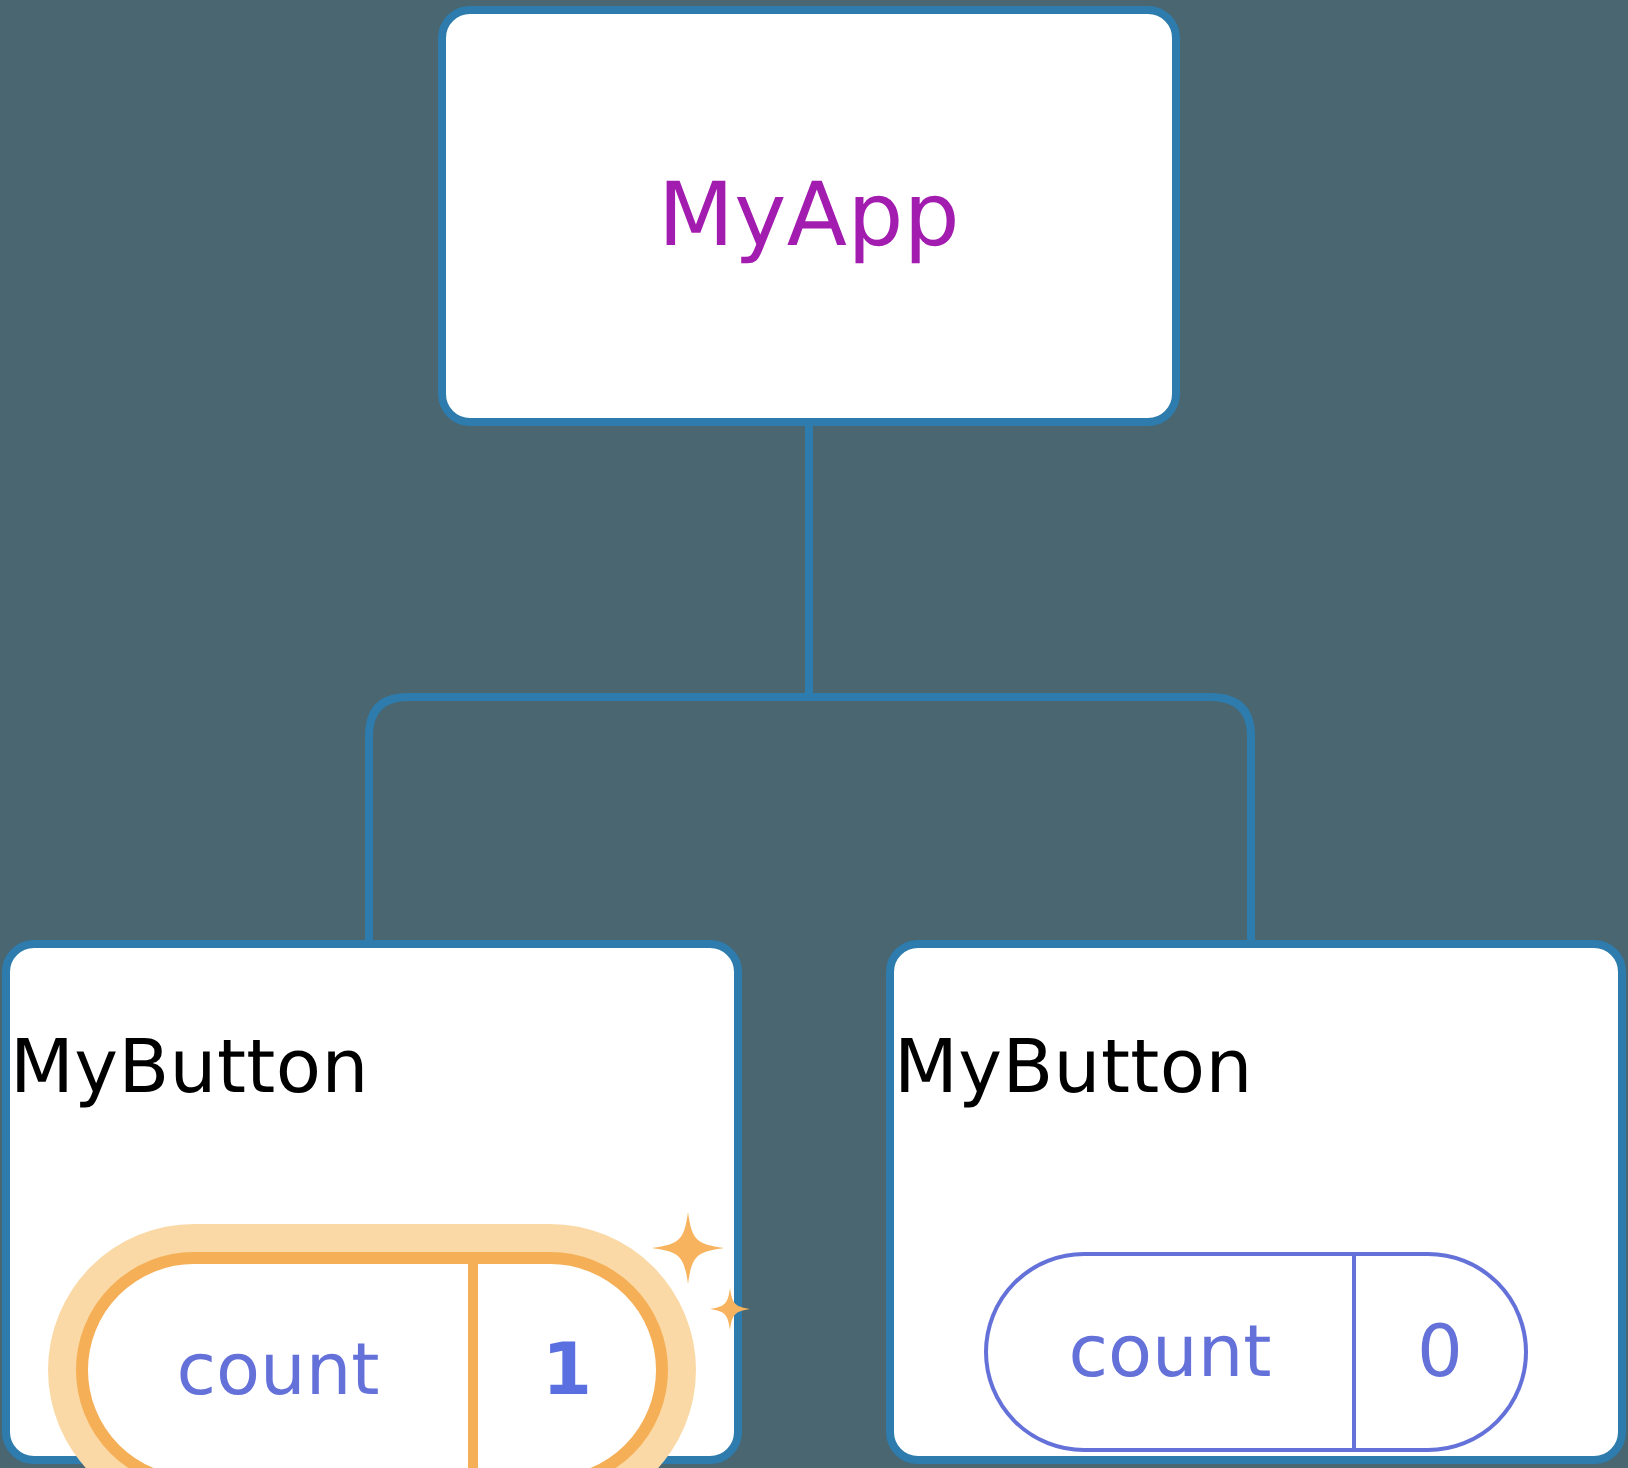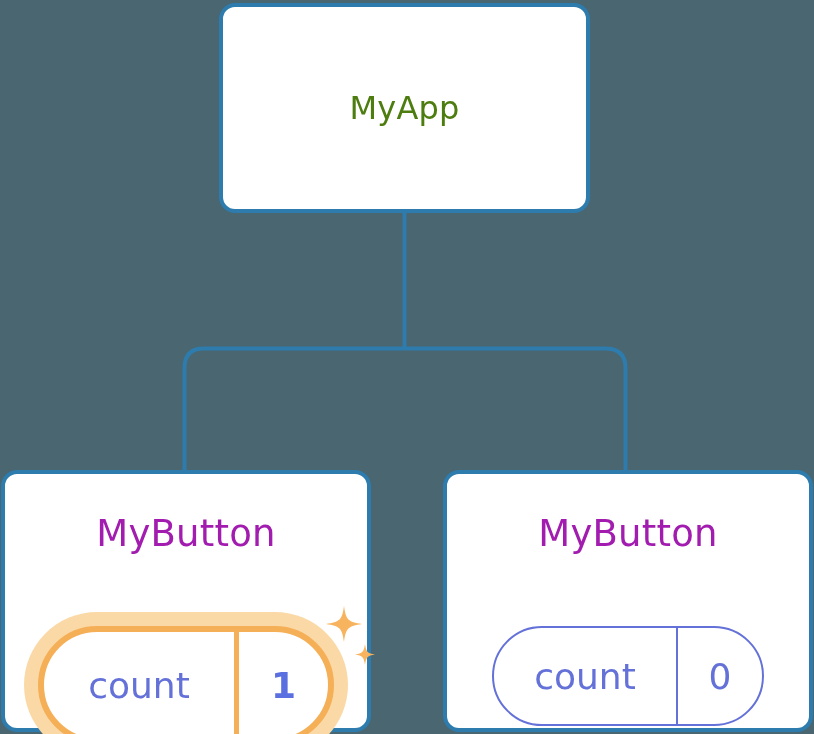--- a/index.html
+++ b/index.html
@@ -42,22 +42,22 @@
     width: 371px;
     height: 210px;
   }
   #node-root .node-title {
     position: absolute;
     left: 0;
     right: 0;
     top: 50%;
     transform: translateY(-50%);
     text-align: center;
-    font-size: 32px;
-    color: #4d7c0f;
+    font-size: 44px;
+    color: #a21caf;
     letter-spacing: 0.2px;
   }
 
   
   .node-child {
     top: 470px;
     height: 262px;
   }
   #node-child-0 {
     left: 1px;
@@ -65,23 +65,23 @@
   }
   #node-child-1 {
     left: 443px;
     width: 370px;
   }
   .node-child .node-title {
     position: absolute;
     left: 0;
     right: 0;
     top: 38px;
-    text-align: center;
+    text-align: left;
     font-size: 37px;
-    color: #a21caf;
+    color: #000000;
     letter-spacing: 0.2px;
   }
 
   
   .pill-wrap {
     position: absolute;
     left: 0;
     right: 0;
     top: 104px;
     display: flex;

